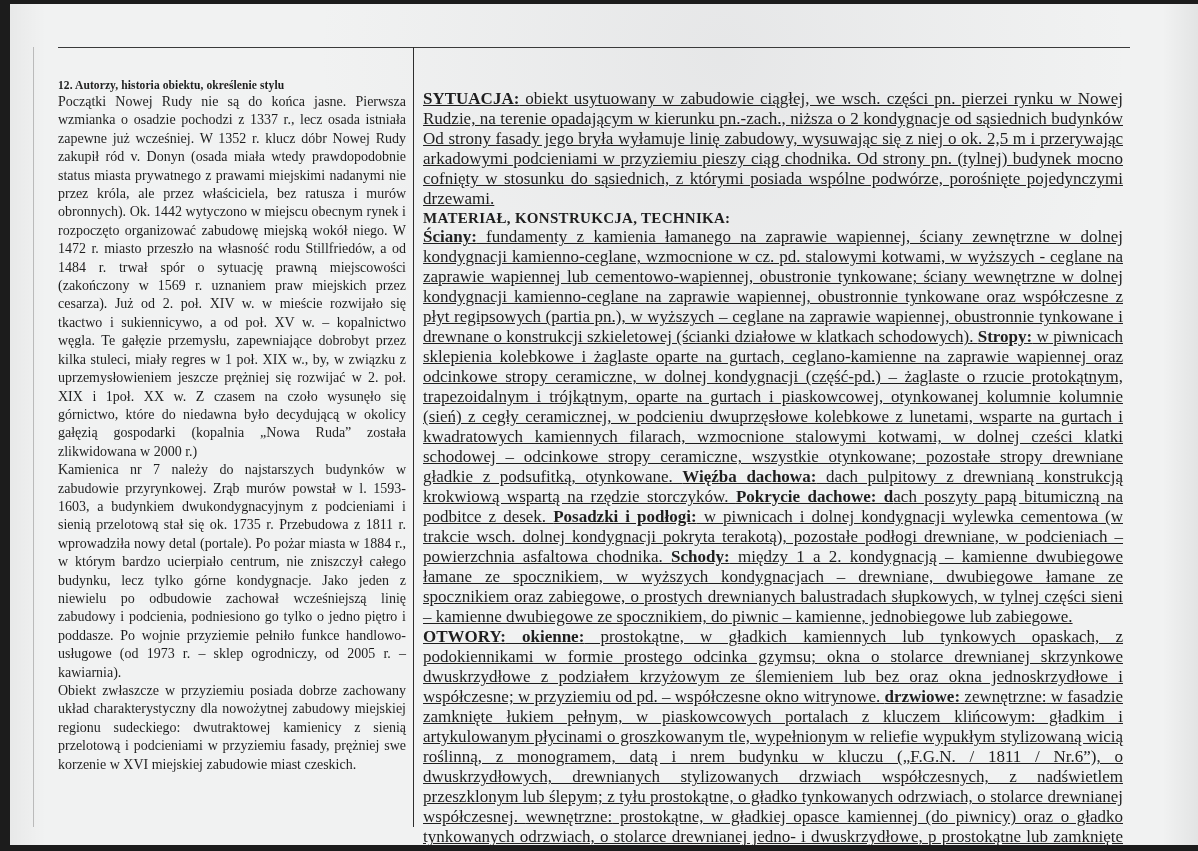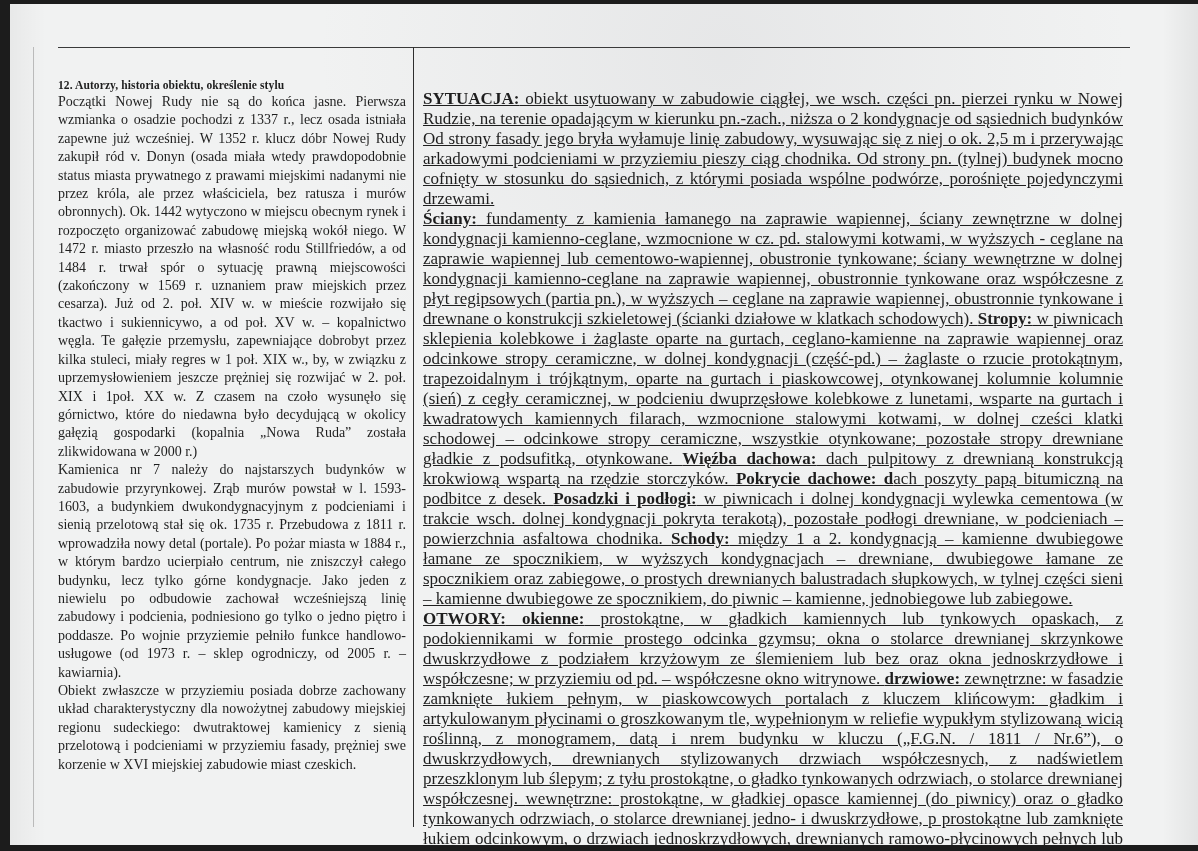--- a/index.html
+++ b/index.html
@@ -114,20 +114,21 @@
     <p class="para">Początki Nowej Rudy nie są do końca jasne. Pierwsza wzmianka o osadzie pochodzi z 1337 r., lecz osada istniała zapewne już wcześniej. W 1352 r. klucz dóbr Nowej Rudy zakupił ród v. Donyn (osada miała wtedy prawdopodobnie status miasta prywatnego z prawami miejskimi nadanymi nie przez króla, ale przez właściciela, bez ratusza i murów obronnych). Ok. 1442 wytyczono w miejscu obecnym rynek i rozpoczęto organizować zabudowę miejską wokół niego. W 1472 r. miasto przeszło na własność rodu Stillfriedów, a od 1484 r. trwał spór o sytuację prawną miejscowości (zakończony w 1569 r. uznaniem praw miejskich przez cesarza). Już od 2. poł. XIV w. w mieście rozwijało się tkactwo i sukiennicywo, a od poł. XV w. – kopalnictwo węgla. Te gałęzie przemysłu, zapewniające dobrobyt przez kilka stuleci, miały regres w 1 poł. XIX w., by, w związku z uprzemysłowieniem jeszcze prężniej się rozwijać w 2. poł. XIX i 1poł. XX w. Z czasem na czoło wysunęło się górnictwo, które do niedawna było decydującą w okolicy gałęzią gospodarki (kopalnia „Nowa Ruda” została zlikwidowana w 2000 r.)</p>
     <p class="para">Kamienica nr 7 należy do najstarszych budynków w zabudowie przyrynkowej. Zrąb murów powstał w l. 1593-1603, a budynkiem dwukondygnacyjnym z podcieniami i sienią przelotową stał się ok. 1735 r. Przebudowa z 1811 r. wprowadziła nowy detal (portale). Po pożar miasta w 1884 r., w którym bardzo ucierpiało centrum, nie zniszczył całego budynku, lecz tylko górne kondygnacje. Jako jeden z niewielu po odbudowie zachował wcześniejszą linię zabudowy i podcienia, podniesiono go tylko o jedno piętro i poddasze. Po wojnie przyziemie pełniło funkce handlowo-usługowe (od 1973 r. – sklep ogrodniczy, od 2005 r. – kawiarnia).</p>
     <p class="para">Obiekt zwłaszcze w przyziemiu posiada dobrze zachowany układ charakterystyczny dla nowożytnej zabudowy miejskiej regionu sudeckiego: dwutraktowej kamienicy z sienią przelotową i podcieniami w przyziemiu fasady, prężniej swe korzenie w XVI miejskiej zabudowie miast czeskich.</p>
   </div>
 
   <div class="col col-right">
     <div class="gap"></div>
 
     <p class="para"><span class="b subhead-inline">SYTUACJA:</span><span> obiekt usytuowany w zabudowie ciągłej, we wsch. części pn. pierzei rynku w Nowej Rudzie, na terenie opadającym w kierunku pn.-zach., niższa o 2 kondygnacje od sąsiednich budynków Od strony fasady jego bryła wyłamuje linię zabudowy, wysuwając się z niej o ok. 2,5 m i przerywając arkadowymi podcieniami w przyziemiu pieszy ciąg chodnika. Od strony pn. (tylnej) budynek mocno cofnięty w stosunku do sąsiednich, z którymi posiada wspólne podwórze, porośnięte pojedynczymi drzewami.</span></p>
 
+    <p class="subhead">MATERIAŁ, KONSTRUKCJA, TECHNIKA:</p>
 
     <p class="para"><span class="b">Ściany:</span><span> fundamenty z kamienia łamanego na zaprawie wapiennej, ściany zewnętrzne w dolnej kondygnacji kamienno-ceglane, wzmocnione w cz. pd. stalowymi kotwami, w wyższych - ceglane na zaprawie wapiennej lub cementowo-wapiennej, obustronie tynkowane; ściany wewnętrzne w dolnej kondygnacji kamienno-ceglane na zaprawie wapiennej, obustronnie tynkowane oraz współczesne z płyt regipsowych (partia pn.), w wyższych – ceglane na zaprawie wapiennej, obustronnie tynkowane i drewnane o konstrukcji szkieletowej (ścianki działowe w klatkach schodowych). </span><span class="b">Stropy:</span><span> w piwnicach sklepienia kolebkowe i żaglaste oparte na gurtach, ceglano-kamienne na zaprawie wapiennej oraz odcinkowe stropy ceramiczne, w dolnej kondygnacji (część-pd.) – żaglaste o rzucie protokątnym, trapezoidalnym i trójkątnym, oparte na gurtach i piaskowcowej, otynkowanej kolumnie kolumnie (sień) z cegły ceramicznej, w podcieniu dwuprzęsłowe kolebkowe z lunetami, wsparte na gurtach i kwadratowych kamiennych filarach, wzmocnione stalowymi kotwami, w dolnej cześci klatki schodowej – odcinkowe stropy ceramiczne, wszystkie otynkowane; pozostałe stropy drewniane gładkie z podsufitką, otynkowane. </span><span class="b">Więźba dachowa:</span><span> dach pulpitowy z drewnianą konstrukcją krokwiową wspartą na rzędzie storczyków. </span><span class="b">Pokrycie dachowe: d</span><span>ach poszyty papą bitumiczną na podbitce z desek. </span><span class="b">Posadzki i podłogi:</span><span> w piwnicach i dolnej kondygnacji wylewka cementowa (w trakcie wsch. dolnej kondygnacji pokryta terakotą), pozostałe podłogi drewniane, w podcieniach – powierzchnia asfaltowa chodnika. </span><span class="b">Schody:</span><span> między 1 a 2. kondygnacją – kamienne dwubiegowe łamane ze spocznikiem, w wyższych kondygnacjach – drewniane, dwubiegowe łamane ze spocznikiem oraz zabiegowe, o prostych drewnianych balustradach słupkowych, w tylnej części sieni – kamienne dwubiegowe ze spocznikiem, do piwnic – kamienne, jednobiegowe lub zabiegowe.</span></p>
 
     <p class="para"><span class="b">OTWORY:</span><span class="b"> okienne:</span><span> prostokątne, w gładkich kamiennych lub tynkowych opaskach, z podokiennikami w formie prostego odcinka gzymsu; okna o stolarce drewnianej skrzynkowe dwuskrzydłowe z podziałem krzyżowym ze ślemieniem lub bez oraz okna jednoskrzydłowe i współczesne; w przyziemiu od pd. – współczesne okno witrynowe. </span><span class="b">drzwiowe:</span> <span class="u">zewnętrzne:</span><span> w fasadzie zamknięte łukiem pełnym, w piaskowcowych portalach z kluczem klińcowym: gładkim i artykulowanym płycinami o groszkowanym tle, wypełnionym w reliefie wypukłym stylizowaną wicią roślinną, z monogramem, datą i nrem budynku w kluczu („F.G.N. / 1811 / Nr.6”), o dwuskrzydłowych, drewnianych stylizowanych drzwiach współczesnych, z nadświetlem przeszklonym lub ślepym; z tyłu prostokątne, o gładko tynkowanych odrzwiach, o stolarce drewnianej współczesnej. </span><span class="u">wewnętrzne:</span><span> prostokątne, w gładkiej opasce kamiennej (do piwnicy) oraz o gładko tynkowanych odrzwiach, o stolarce drewnianej jedno- i dwuskrzydłowe, p prostokątne lub zamknięte łukiem odcinkowym, o drzwiach jednoskrzydłowych, drewnianych ramowo-płycinowych pełnych lub przeszklonych w górnej partii, spągowych oraz współczesne.</span></p>
 
     <p class="continued">Cd. – załącznik 1</p>
   </div>
 </div>
 
 </body></html>

